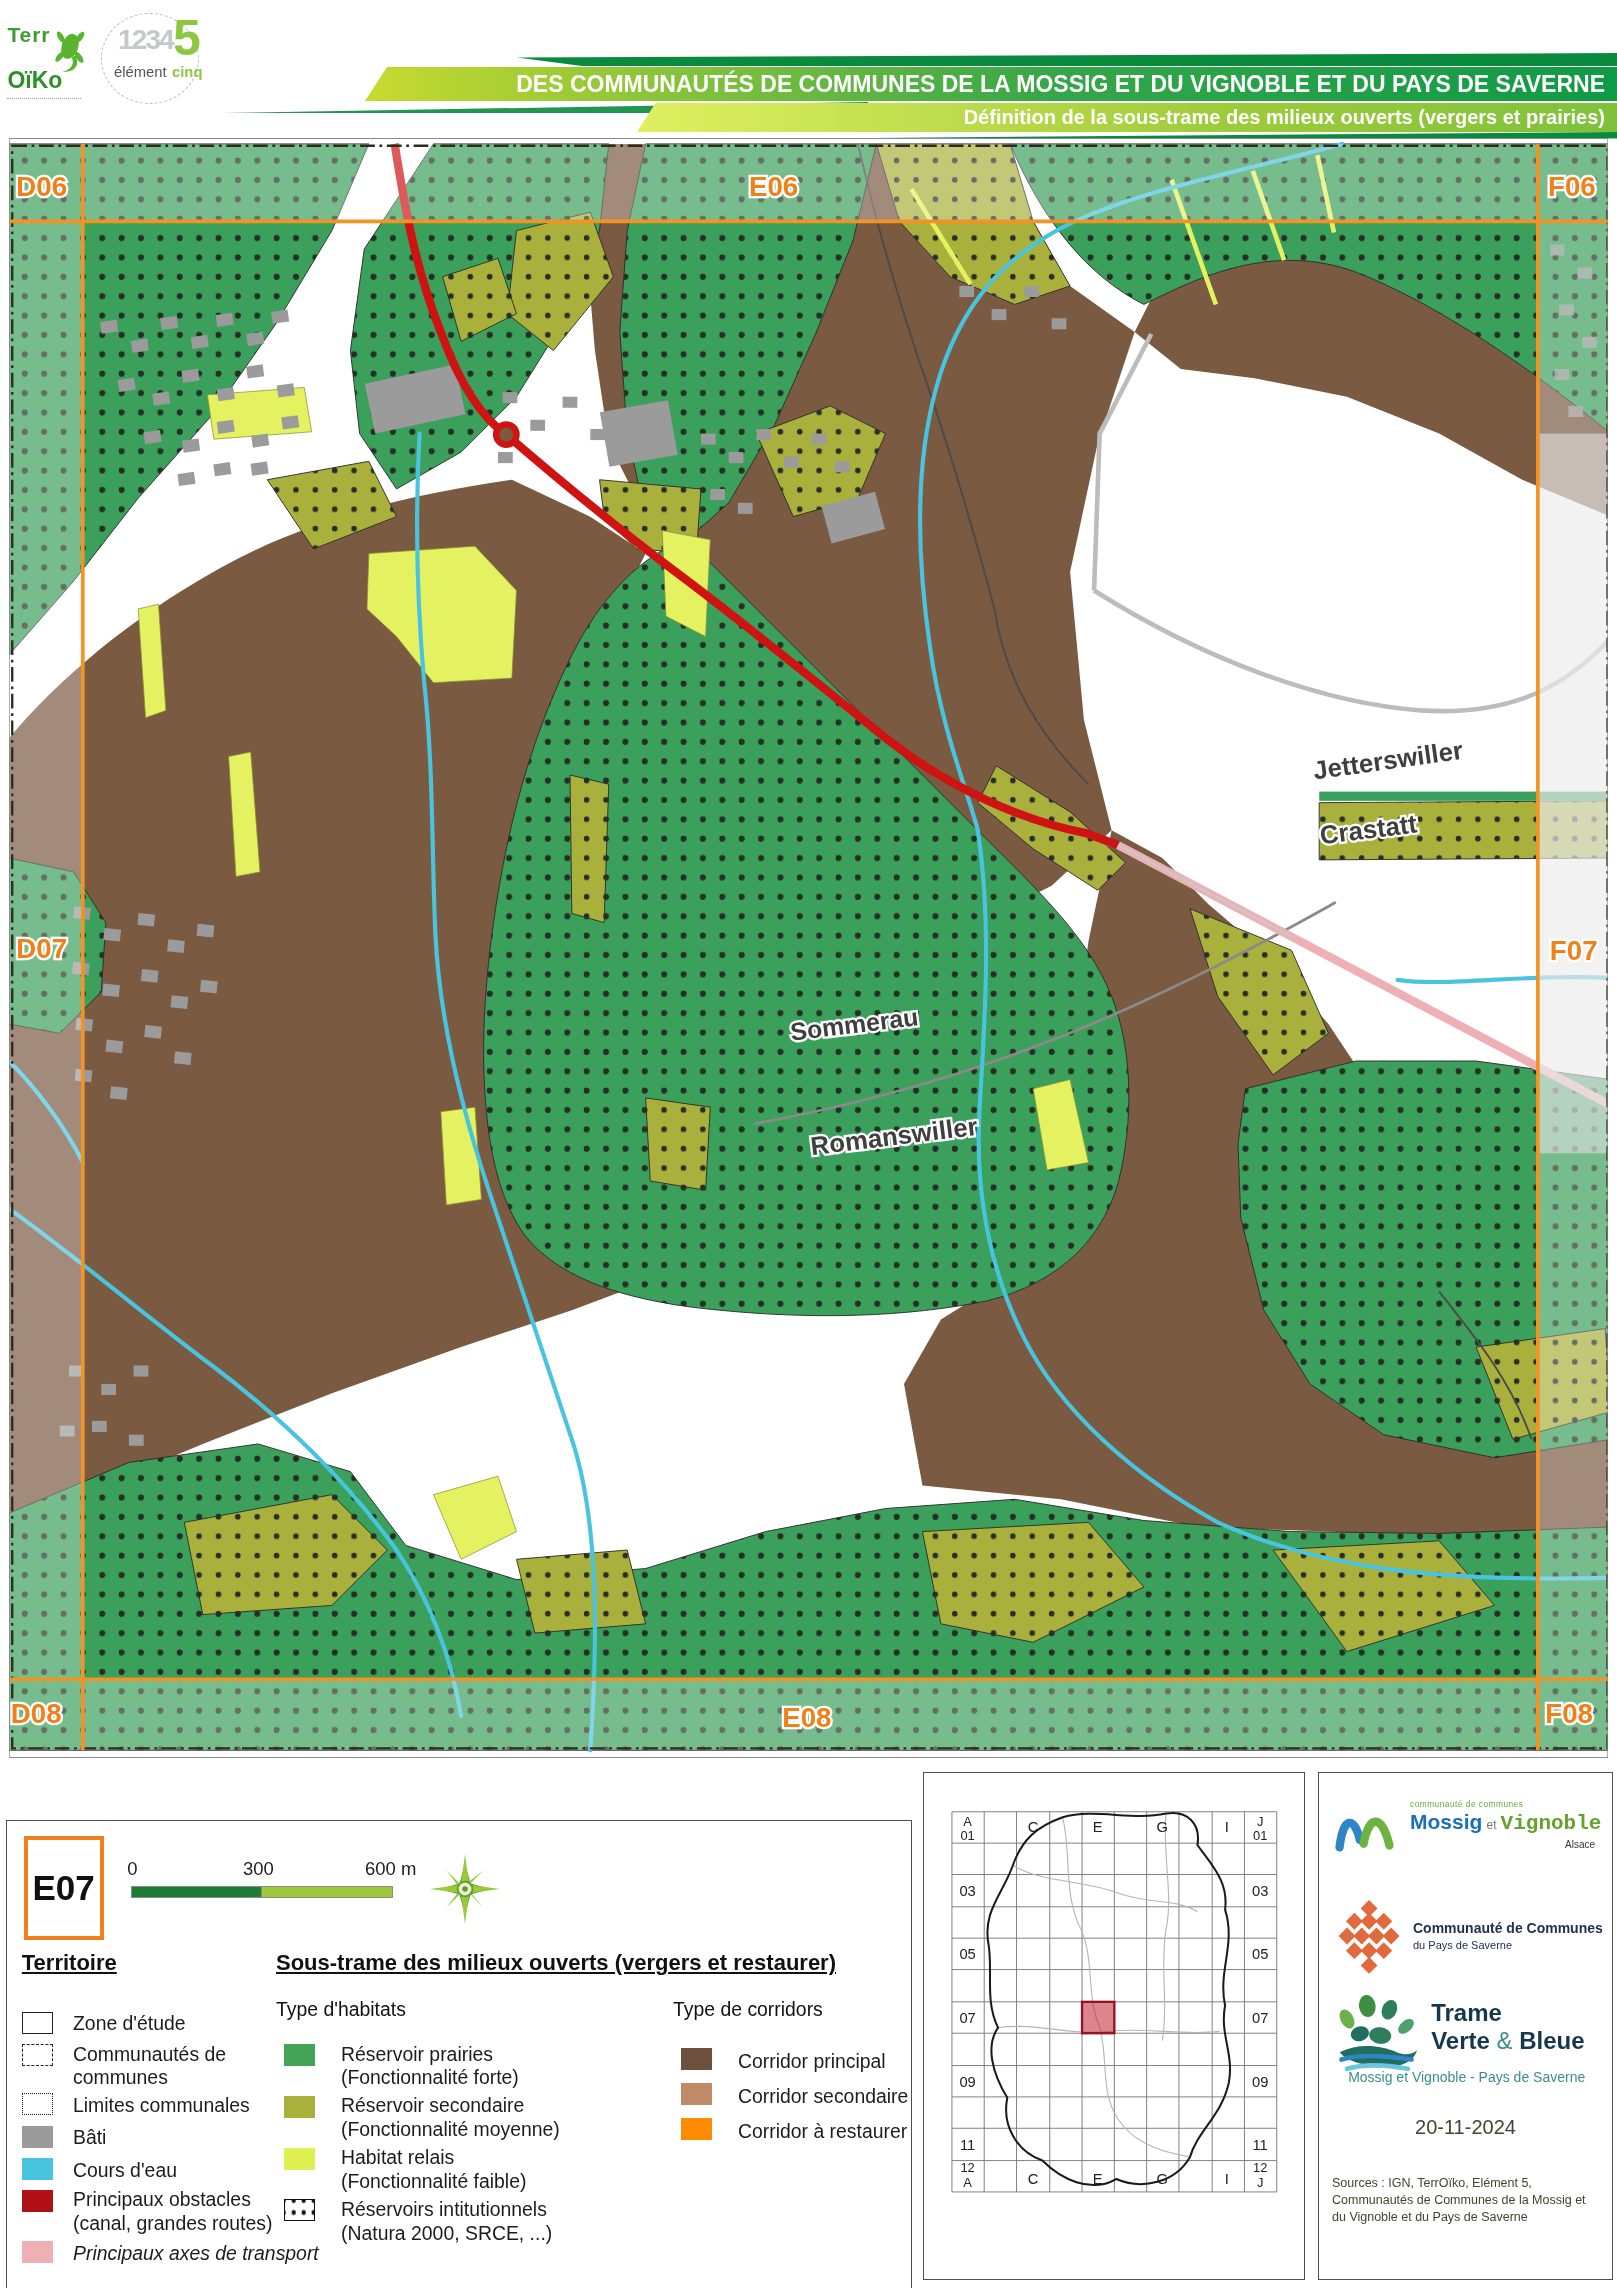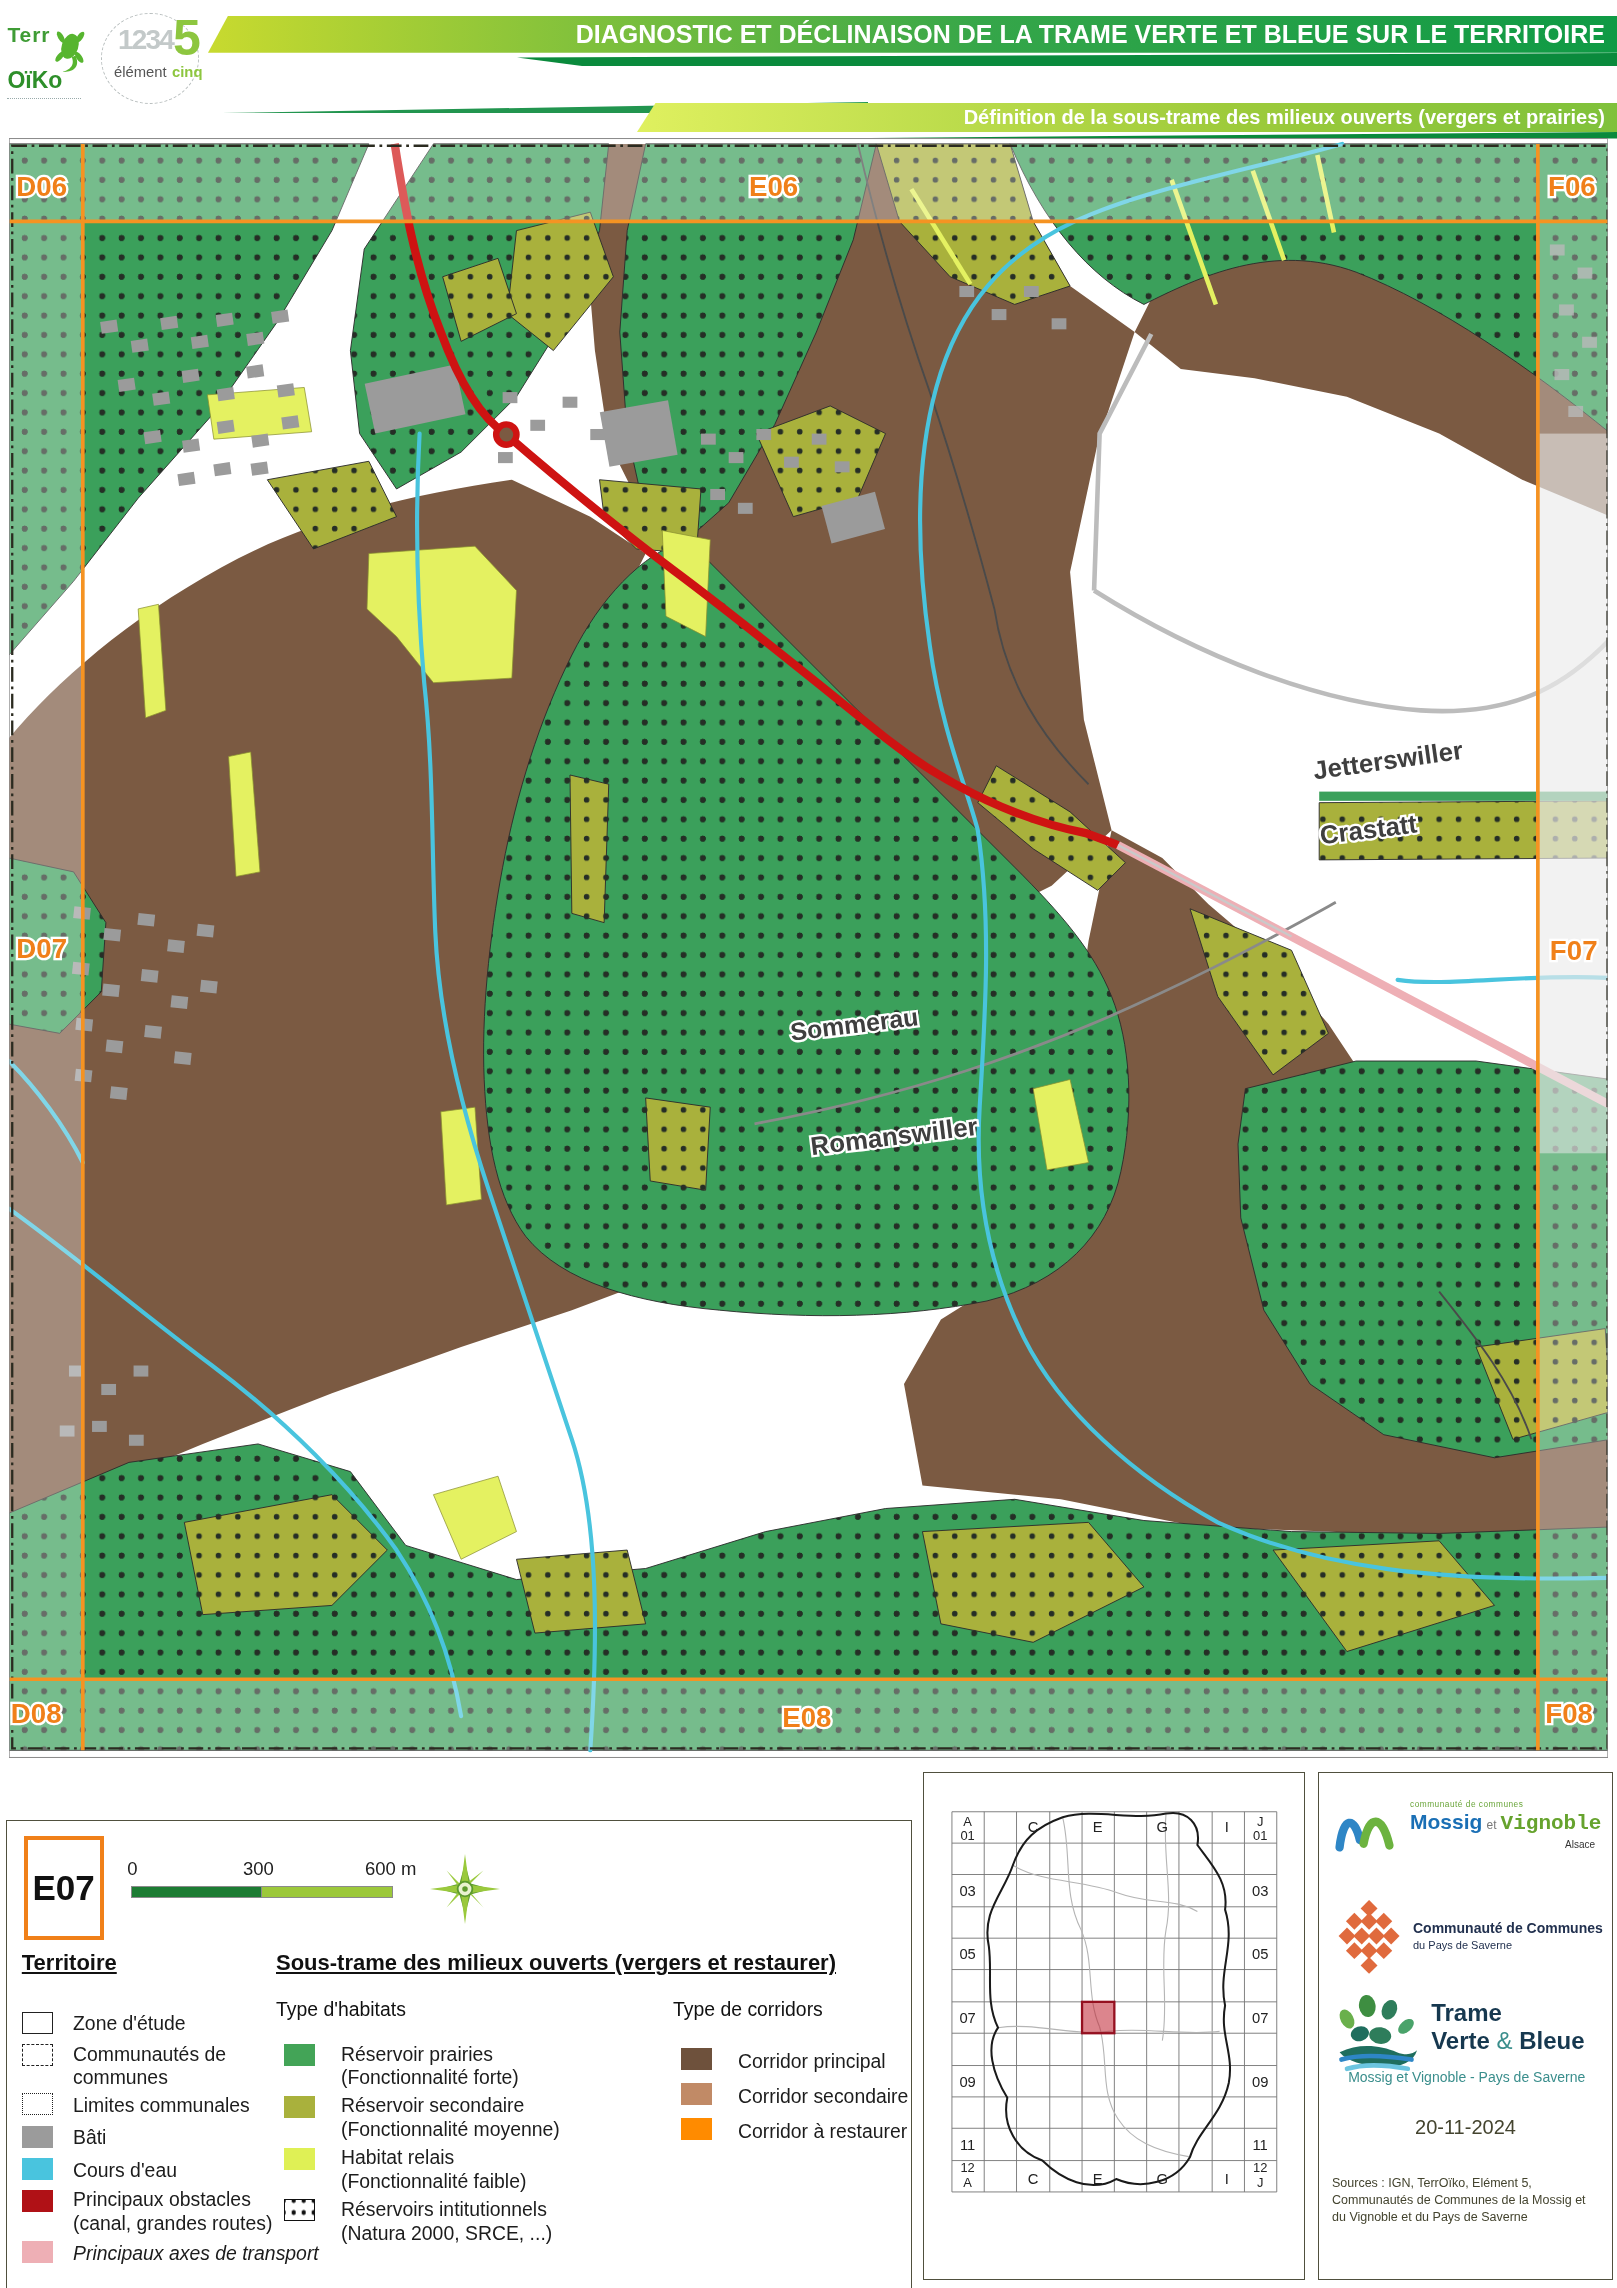--- a/index.html
+++ b/index.html
@@ -96,22 +96,22 @@
     <div class="t2">OïKo</div>
     <div class="tag"></div>
   </div>
   <div class="abs el5">
     <div class="circ"></div>
     <div class="digits">1234</div>
     <div class="five">5</div>
     <div class="w1">élément</div>
     <div class="w2">cinq</div>
   </div>
-  <div class="abs banner b1"><span>DIAGNOSTIC ET DÉCLINAISON DE LA TRAME VERTE ET BLEUE SUR LE TERRITOIRE</span></div>
   <div class="abs acc1"></div>
+  <div class="abs banner b2"><span>DES COMMUNAUTÉS DE COMMUNES DE LA MOSSIG ET DU VIGNOBLE ET DU PAYS DE SAVERNE</span></div>
   <div class="abs acc2"></div>
   <div class="abs banner b3"><span>Définition de la sous-trame des milieux ouverts (vergers et prairies)</span></div>
   <div class="abs acc3"></div>
 </div>
 
 <svg class="abs mapbox" viewBox="10 150 1733 1755" width="1599" height="1620">
   <defs>
     <pattern id="dg" width="21" height="21" patternUnits="userSpaceOnUse">
       <rect width="21" height="21" fill="#3ba05b"></rect>
         <circle cx="6" cy="6" r="3" fill="#26302а"></circle>

